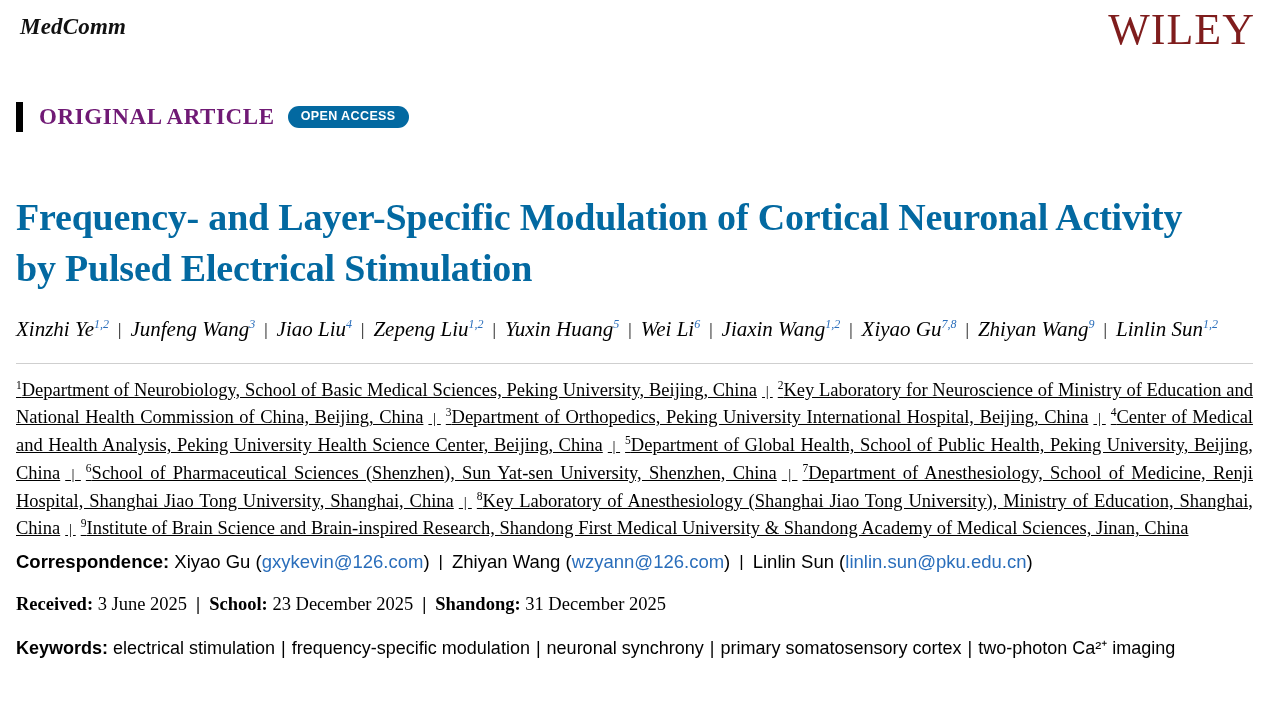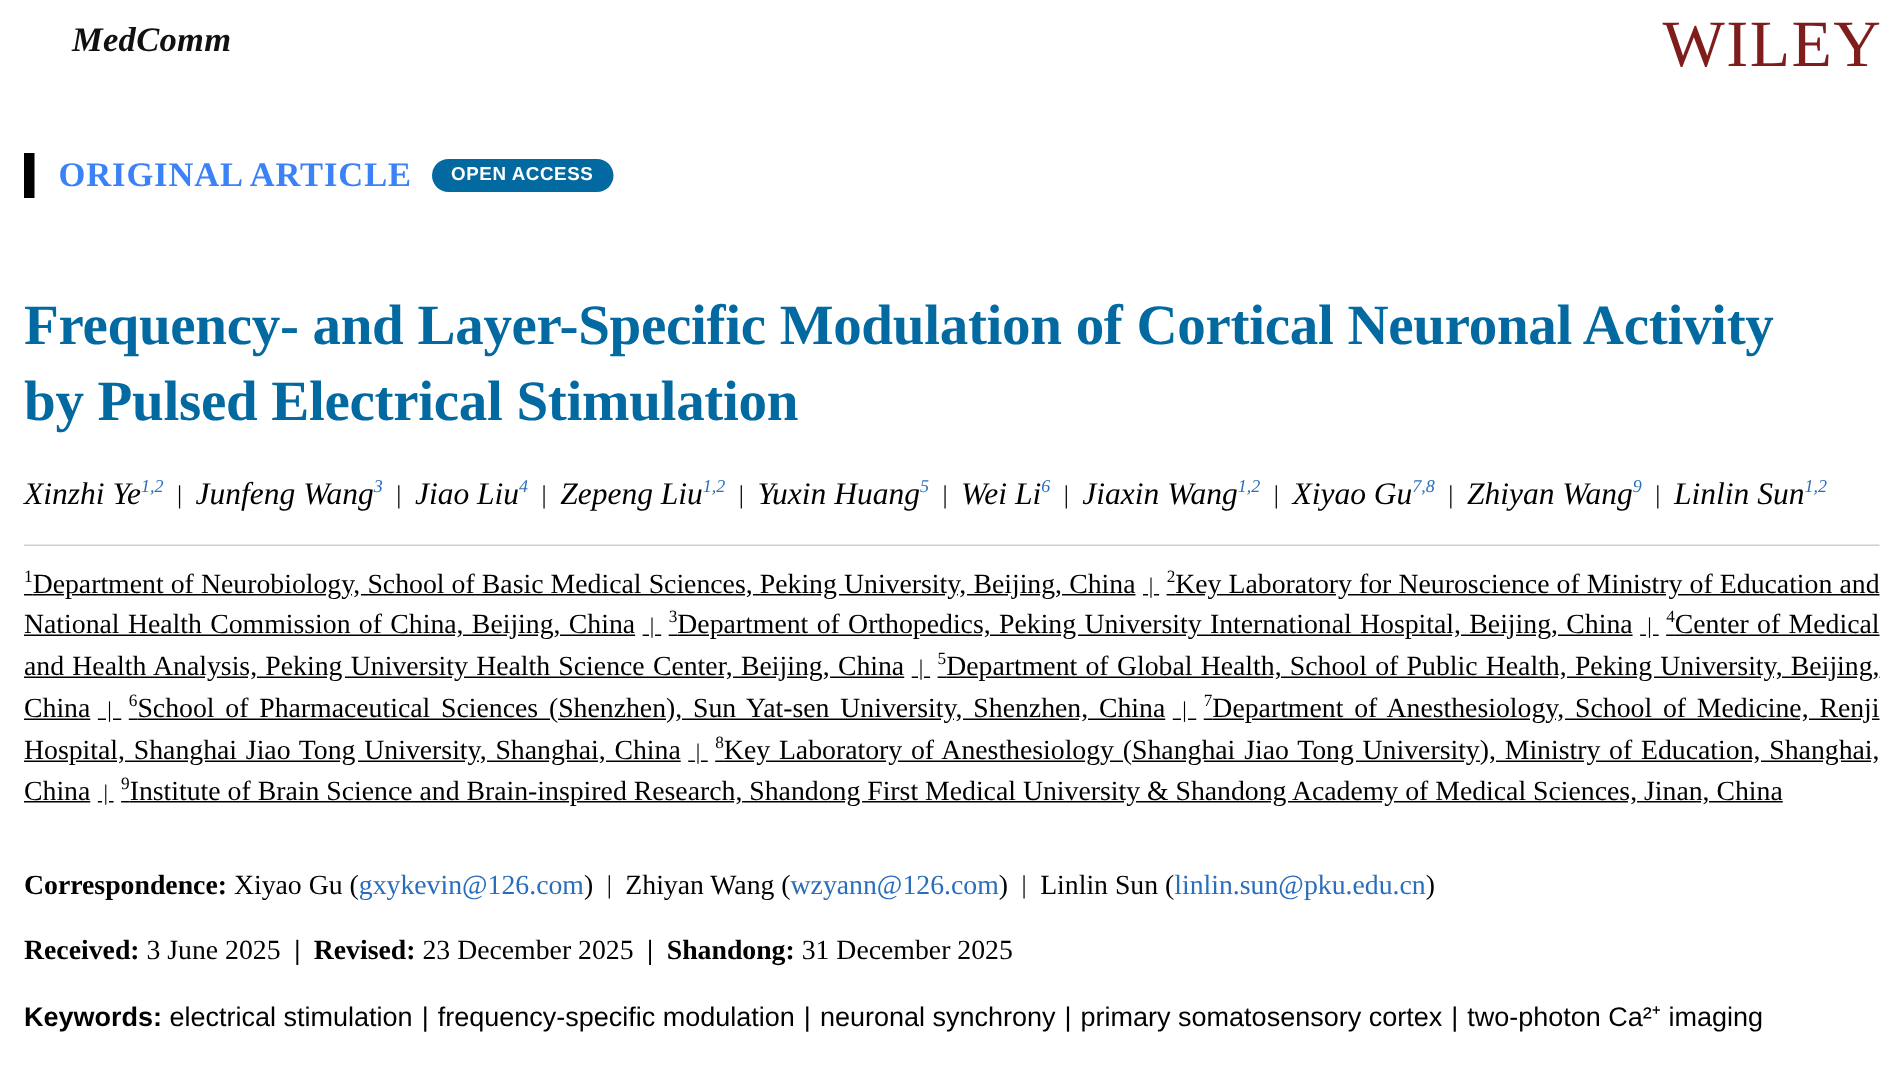--- a/index.html
+++ b/index.html
@@ -20,21 +20,20 @@
     height: 720px;
     padding: 0;
     box-sizing: border-box;
   }
   
   .masthead {
     position: relative;
     height: 76px;
     padding: 0 28px;
     box-sizing: border-box;
-    margin-left: 28px;
   }
   .journal-name {
     position: absolute;
     left: 20px;
     top: 14px;
     font-family: "Liberation Serif", serif;
     font-weight: bold;
     font-style: italic;
     font-size: 23px;
     letter-spacing: 0.2px;
@@ -64,21 +63,21 @@
     width: 7px;
     height: 30px;
     background: #000000;
     margin-right: 16px;
   }
   .article-type {
     font-family: "Liberation Serif", serif;
     font-weight: bold;
     font-size: 23px;
     letter-spacing: 0.6px;
-    color: #3b82f6;
+    color: #701a75;
   }
   .open-access {
     display: inline-block;
     margin-left: 13px;
     background: #0369a1;
     color: #ffffff;
     border-radius: 11px;
     padding: 4px 13px 5px 13px;
     font-family: "Liberation Sans", sans-serif;
     font-size: 12.5px;
@@ -140,22 +139,22 @@
     font-size: 11.5px;
     vertical-align: super;
     line-height: 0;
   }
   .aff-sep {
     margin: 0 5px;
     font-size: 15px;
   }
   
   .correspondence {
-    margin: 35px 16px 0 16px;
-    font-family: Liberation Serif, serif;
+    margin: 5px 16px 0 16px;
+    font-family: Liberation Sans, sans-serif;
     font-size: 18.5px;
     line-height: 1.5;
   }
   .lbl { font-weight: bold; }
   a.email {
     color: #2a6ebb;
     text-decoration: none;
   }
   .dates {
     margin: 15px 16px 0 16px;
@@ -191,17 +190,17 @@
   <h1 class="title">Frequency- and Layer-Specific Modulation of Cortical Neuronal Activity by Pulsed Electrical Stimulation</h1>
 
   <div class="authors" id="authors"><span class="author"><span>Xinzhi Ye</span><sup>1,2</sup></span><span class="sep">|</span><span class="author"><span>Junfeng Wang</span><sup>3</sup></span><span class="sep">|</span><span class="author"><span>Jiao Liu</span><sup>4</sup></span><span class="sep">|</span><span class="author"><span>Zepeng Liu</span><sup>1,2</sup></span><span class="sep">|</span><span class="author"><span>Yuxin Huang</span><sup>5</sup></span><span class="sep">|</span><span class="author"><span>Wei Li</span><sup>6</sup></span><span class="sep">|</span><span class="author"><span>Jiaxin Wang</span><sup>1,2</sup></span><span class="sep">|</span><span class="author"><span>Xiyao Gu</span><sup>7,8</sup></span><span class="sep">|</span><span class="author"><span>Zhiyan Wang</span><sup>9</sup></span><span class="sep">|</span><span class="author"><span>Linlin Sun</span><sup>1,2</sup></span></div>
 
   <hr class="rule">
 
   <div class="affiliations" id="affiliations"><span><sup>1</sup><span>Department of Neurobiology, School of Basic Medical Sciences, Peking University, Beijing, China</span></span><span class="aff-sep"> | </span><span><sup>2</sup><span>Key Laboratory for Neuroscience of Ministry of Education and National Health Commission of China, Beijing, China</span></span><span class="aff-sep"> | </span><span><sup>3</sup><span>Department of Orthopedics, Peking University International Hospital, Beijing, China</span></span><span class="aff-sep"> | </span><span><sup>4</sup><span>Center of Medical and Health Analysis, Peking University Health Science Center, Beijing, China</span></span><span class="aff-sep"> | </span><span><sup>5</sup><span>Department of Global Health, School of Public Health, Peking University, Beijing, China</span></span><span class="aff-sep"> | </span><span><sup>6</sup><span>School of Pharmaceutical Sciences (Shenzhen), Sun Yat-sen University, Shenzhen, China</span></span><span class="aff-sep"> | </span><span><sup>7</sup><span>Department of Anesthesiology, School of Medicine, Renji Hospital, Shanghai Jiao Tong University, Shanghai, China</span></span><span class="aff-sep"> | </span><span><sup>8</sup><span>Key Laboratory of Anesthesiology (Shanghai Jiao Tong University), Ministry of Education, Shanghai, China</span></span><span class="aff-sep"> | </span><span><sup>9</sup><span>Institute of Brain Science and Brain-inspired Research, Shandong First Medical University &amp; Shandong Academy of Medical Sciences, Jinan, China</span></span></div>
 
   <div class="correspondence" id="correspondence"><span class="lbl">Correspondence: </span><span>Xiyao Gu (</span><a class="email" href="#">gxykevin@126.com</a><span>)</span><span class="sep">|</span><span>Zhiyan Wang (</span><a class="email" href="#">wzyann@126.com</a><span>)</span><span class="sep">|</span><span>Linlin Sun (</span><a class="email" href="#">linlin.sun@pku.edu.cn</a><span>)</span></div>
 
-  <div class="dates" id="dates"><span class="lbl">Received: </span><span>3 June 2025</span><span class="bar">|</span><span class="lbl">Revised: </span><span>23 December 2025</span><span class="bar">|</span><span class="lbl">Shandong: </span><span>31 December 2025</span></div>
+  <div class="dates" id="dates"><span class="lbl">Received: </span><span>3 June 2025</span><span class="bar">|</span><span class="lbl">School: </span><span>23 December 2025</span><span class="bar">|</span><span class="lbl">Shandong: </span><span>31 December 2025</span></div>
 
   <div class="keywords" id="keywords"><span class="lbl">Keywords: </span><span>electrical stimulation</span><span class="kw-sep">|</span><span>frequency-specific modulation</span><span class="kw-sep">|</span><span>neuronal synchrony</span><span class="kw-sep">|</span><span>primary somatosensory cortex</span><span class="kw-sep">|</span><span>two-photon Ca²⁺ imaging</span></div>
 
 </div>
 
 </body></html>

